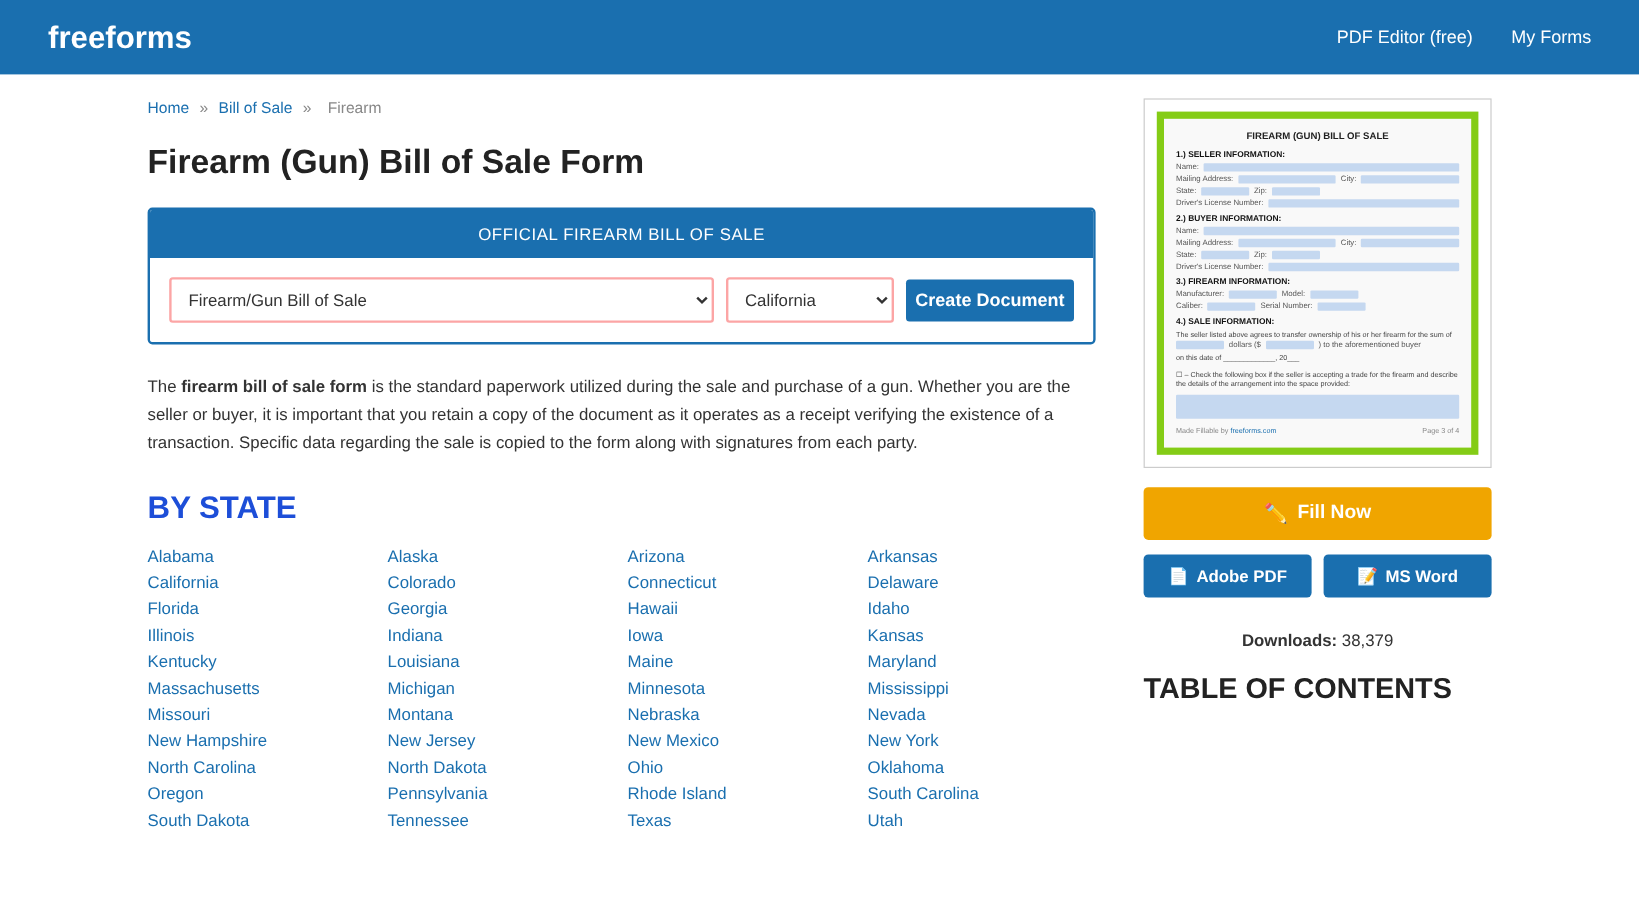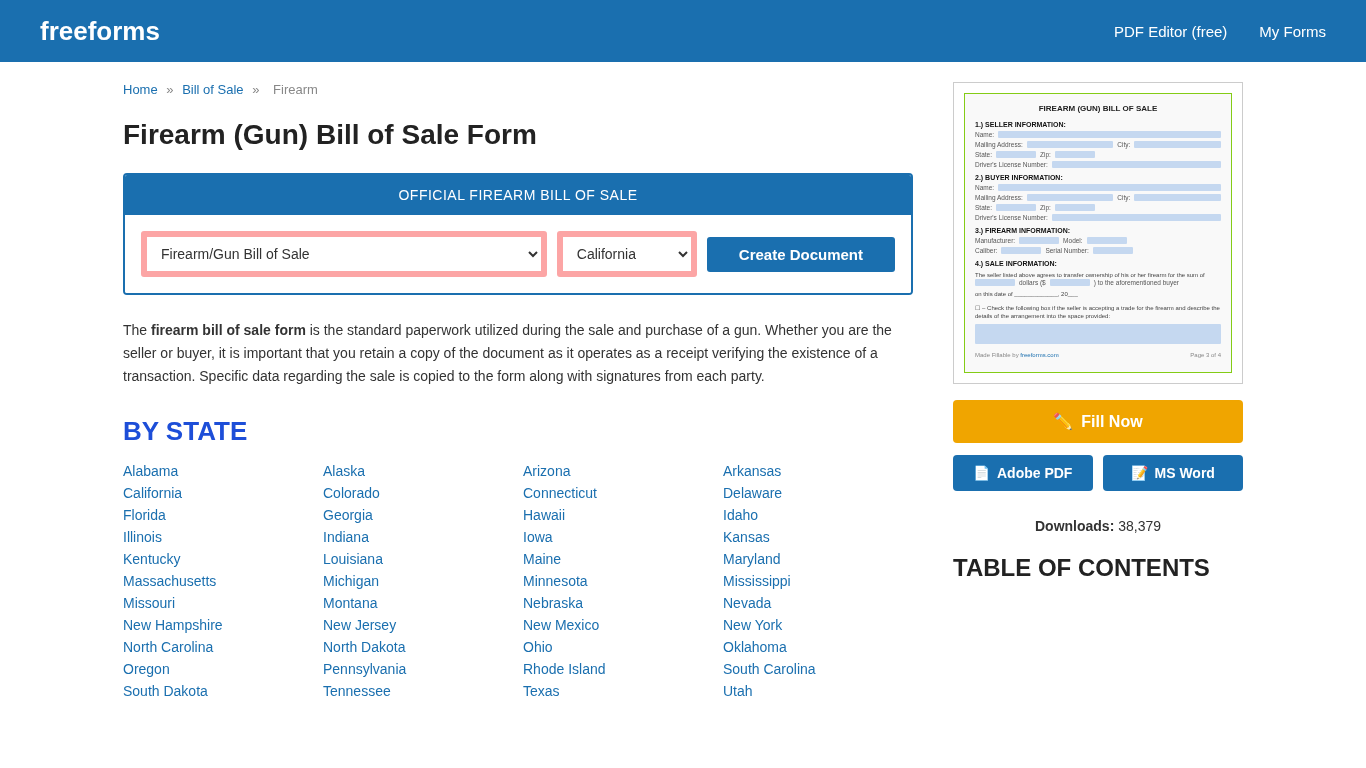--- a/index.html
+++ b/index.html
@@ -87,38 +87,38 @@
     }
     .form-box-body {
       padding: 16px;
       display: flex;
       gap: 10px;
       align-items: center;
       background: #fff;
     }
     .form-box-body select {
       padding: 8px 10px;
-      border: 6px solid #fca5a5;
+      border: 2px solid #fca5a5;
       border-radius: 3px;
       font-size: 14px;
       color: #333;
       background: #fff;
       cursor: pointer;
     }
     .form-box-body select:first-child {
       flex: 1;
     }
     .form-box-body select:nth-child(2) {
       width: 140px;
     }
     .btn-create {
       background: #1a6faf;
       color: #fff;
       border: none;
-      padding: 9px 32px;
+      padding: 9px 8px;
       border-radius: 3px;
       font-size: 15px;
       font-weight: 600;
       cursor: pointer;
       white-space: nowrap;
     }
 
     
     .description {
       font-size: 14px;
@@ -148,21 +148,21 @@
 
     
     .doc-preview {
       border: 1px solid #ccc;
       background: #fff;
       margin-bottom: 16px;
       padding: 10px;
     }
     .doc-preview-inner {
       background: #f9f9f9;
-      border: 1px solid #84cc16;
+      border: 6px solid #84cc16;
       padding: 10px;
       min-height: 280px;
       font-size: 7px;
       color: #333;
     }
     .doc-title-preview {
       text-align: center;
       font-size: 8px;
       font-weight: 700;
       margin-bottom: 8px;

